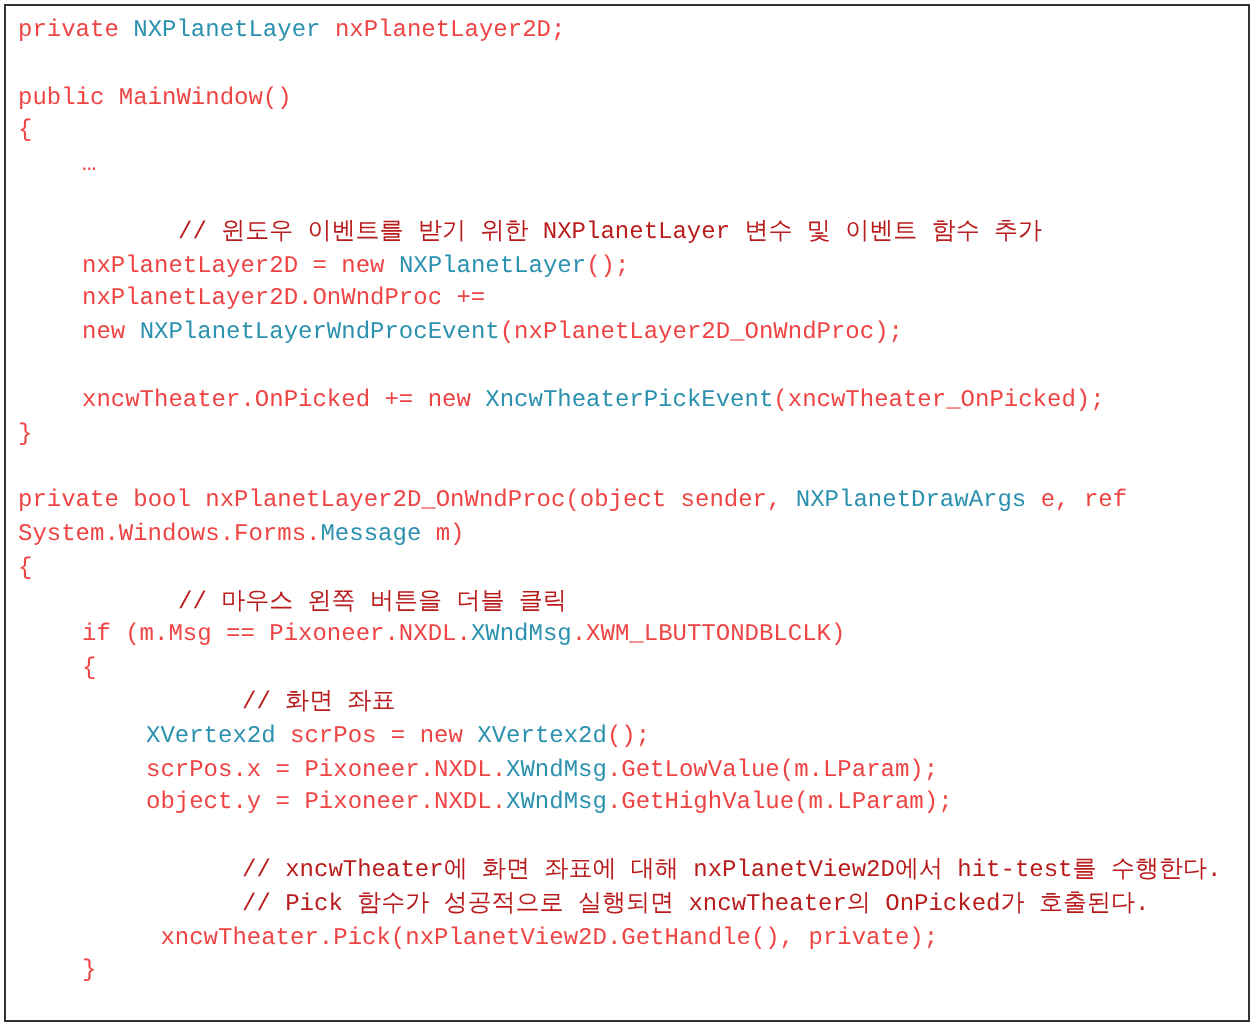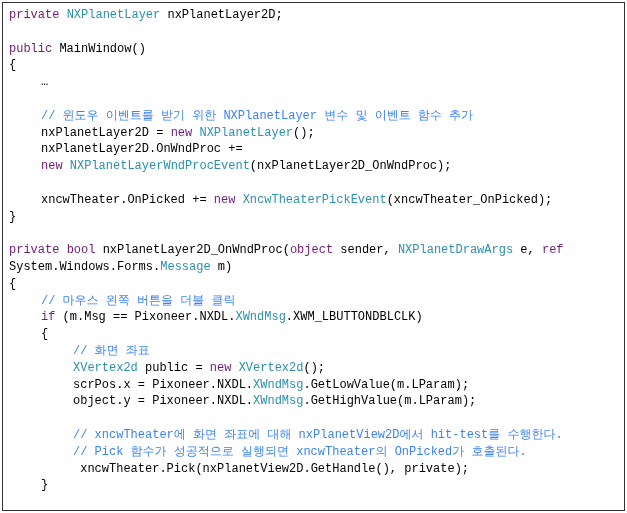--- a/index.html
+++ b/index.html
@@ -17,24 +17,24 @@
       width: 623px;
       height: 509px;
       margin: 2px;
       padding: 4px 6px;
       background: #ffffff;
       overflow: hidden;
     }
     .line {
       white-space: pre;
     }
-    .kw   { color: #701a75; margin-top: 40px; }   
+    .kw   { color: #ef4444; margin-top: 40px; }   
     .type { color: #2b91af; text-align: center; }   
-    .com  { color: #3b82f6; }   
-    .nrm  { color: #000000; }
+    .com  { color: #b91c1c; margin-left: 48px; }   
+    .nrm  { color: #ef4444; }
     .indent0 { padding-left: 0; }
     .indent1 { padding-left: 32px; }
     .indent2 { padding-left: 64px; }
     .blank { height: 1.4em; }
   </style>
 </head>
 <body>
 
 <div class="code-container">
 
@@ -61,21 +61,21 @@
   <div class="blank"></div>
 
   <div class="line indent0"><span class="kw">private</span><span> </span><span class="kw">bool</span><span class="nrm"> nxPlanetLayer2D_OnWndProc(</span><span class="kw">object</span><span class="nrm"> sender, </span><span class="type">NXPlanetDrawArgs</span><span class="nrm"> e, </span><span class="kw">ref</span></div>
   <div class="line indent0"><span class="nrm">System.Windows.Forms.</span><span class="type">Message</span><span class="nrm"> m)</span></div>
   <div class="line indent0"><span class="nrm">{</span></div>
   <div class="line indent1"><span class="com">// 마우스 왼쪽 버튼을 더블 클릭</span></div>
   <div class="line indent1"><span class="kw">if</span><span class="nrm"> (m.Msg == Pixoneer.NXDL.</span><span class="type">XWndMsg</span><span class="nrm">.XWM_LBUTTONDBLCLK)</span></div>
   <div class="line indent1"><span class="nrm">{</span></div>
 
   <div class="line indent2"><span class="com">// 화면 좌표</span></div>
-  <div class="line indent2"><span class="type">XVertex2d</span><span class="nrm"> public = </span><span class="kw">new</span><span> </span><span class="type">XVertex2d</span><span class="nrm">();</span></div>
+  <div class="line indent2"><span class="type">XVertex2d</span><span class="nrm"> scrPos = </span><span class="kw">new</span><span> </span><span class="type">XVertex2d</span><span class="nrm">();</span></div>
   <div class="line indent2"><span class="nrm">scrPos.x = Pixoneer.NXDL.</span><span class="type">XWndMsg</span><span class="nrm">.GetLowValue(m.LParam);</span></div>
   <div class="line indent2"><span class="nrm">object.y = Pixoneer.NXDL.</span><span class="type">XWndMsg</span><span class="nrm">.GetHighValue(m.LParam);</span></div>
 
   <div class="blank"></div>
 
   <div class="line indent2"><span class="com">// xncwTheater에 화면 좌표에 대해 nxPlanetView2D에서 hit-test를 수행한다.</span></div>
   <div class="line indent2"><span class="com">// Pick 함수가 성공적으로 실행되면 xncwTheater의 OnPicked가 호출된다.</span></div>
   <div class="line indent2"><span class="nrm"> xncwTheater.Pick(nxPlanetView2D.GetHandle(), private);</span></div>
   <div class="line indent1"><span class="nrm">}</span></div>
 

